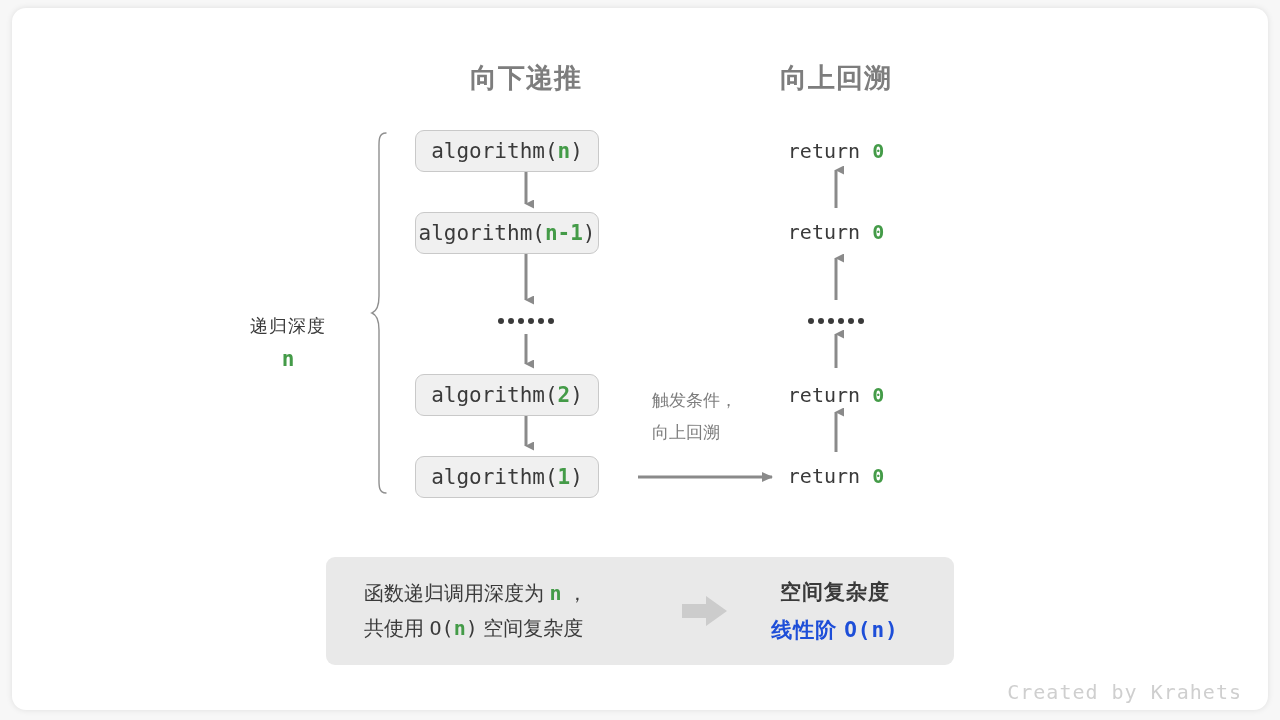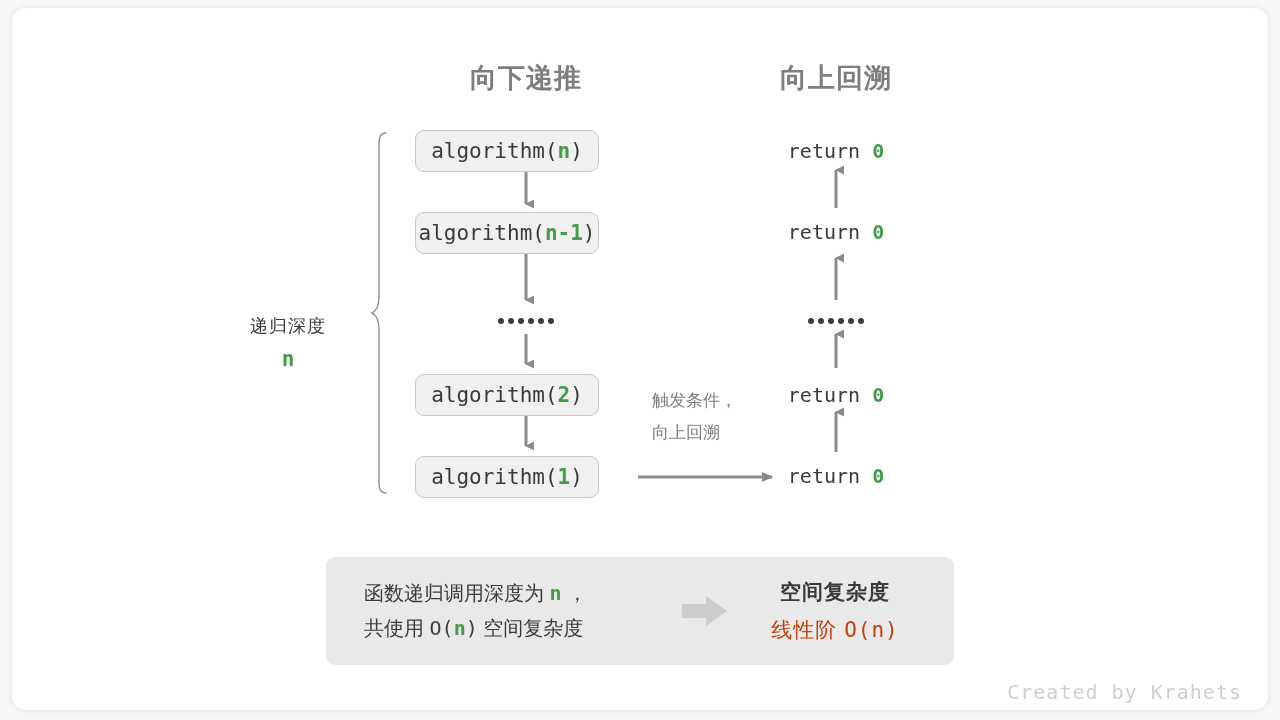--- a/index.html
+++ b/index.html
@@ -183,22 +183,22 @@
     display: block;
     font-size: 21px;
     font-weight: bold;
     color: #3a3a3a;
     letter-spacing: 1px;
   }
   #summary-right .value {
     display: block;
     margin-top: 10px;
     font-size: 21px;
-    font-weight: normal;
-    color: #c2410c;
+    font-weight: bold;
+    color: #1d4ed8;
     letter-spacing: 1px;
   }
   #summary-right .value .mono-part {
     font-family: "DejaVu Sans Mono", "Liberation Mono", monospace;
   }
 
   
   #watermark {
     position: absolute;
     right: 38px;

